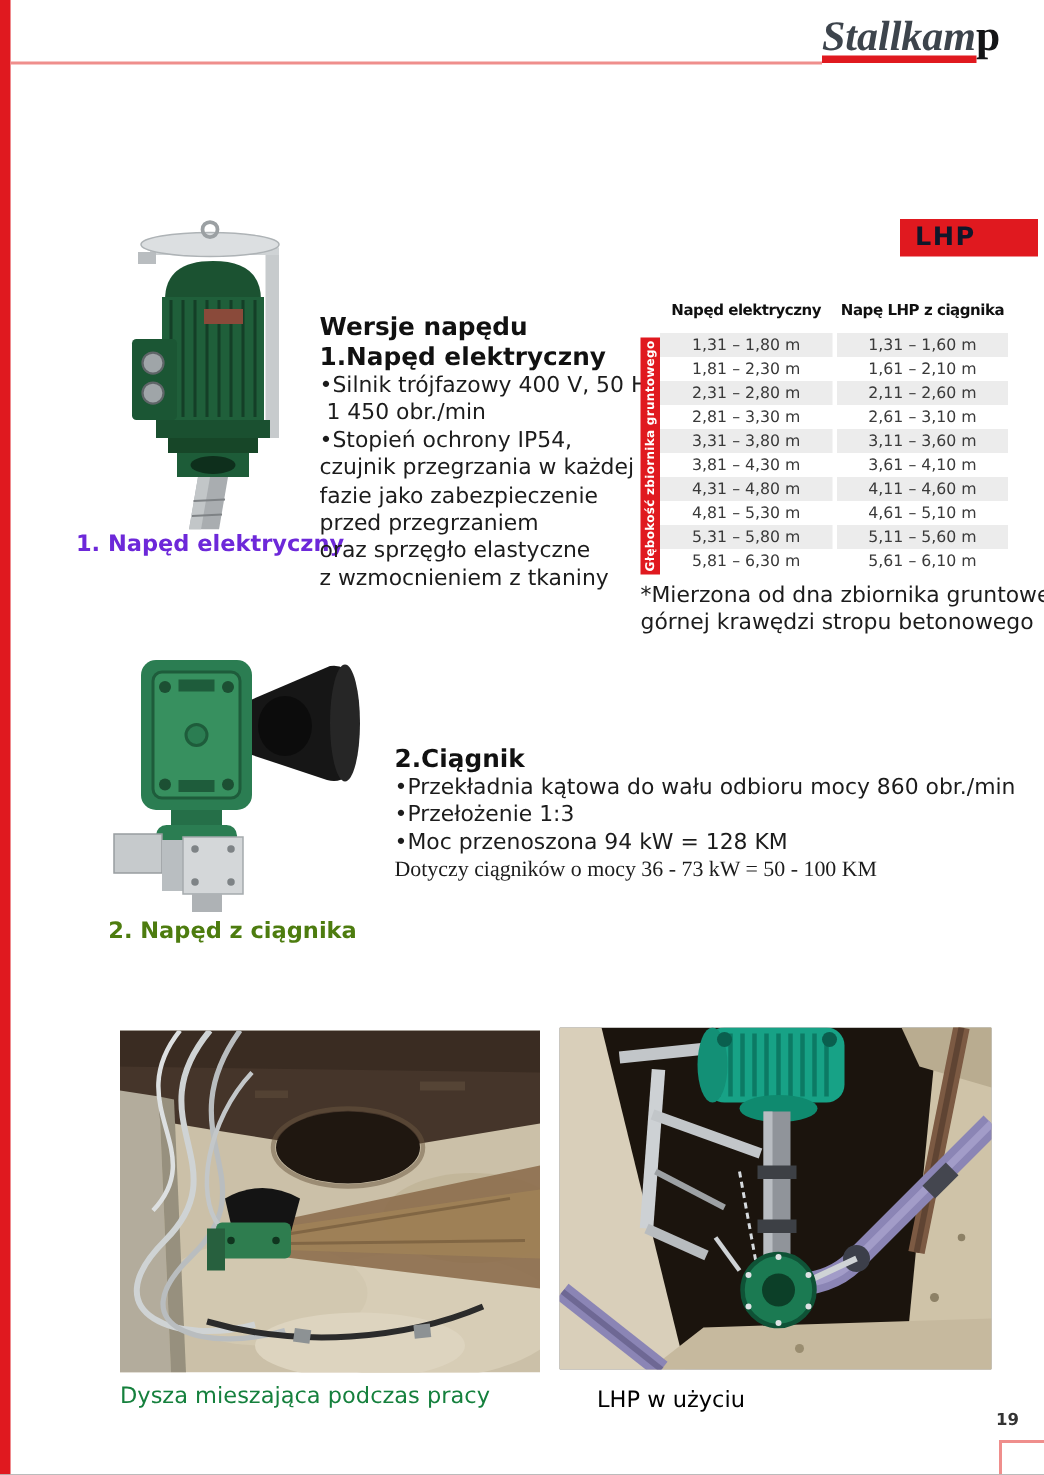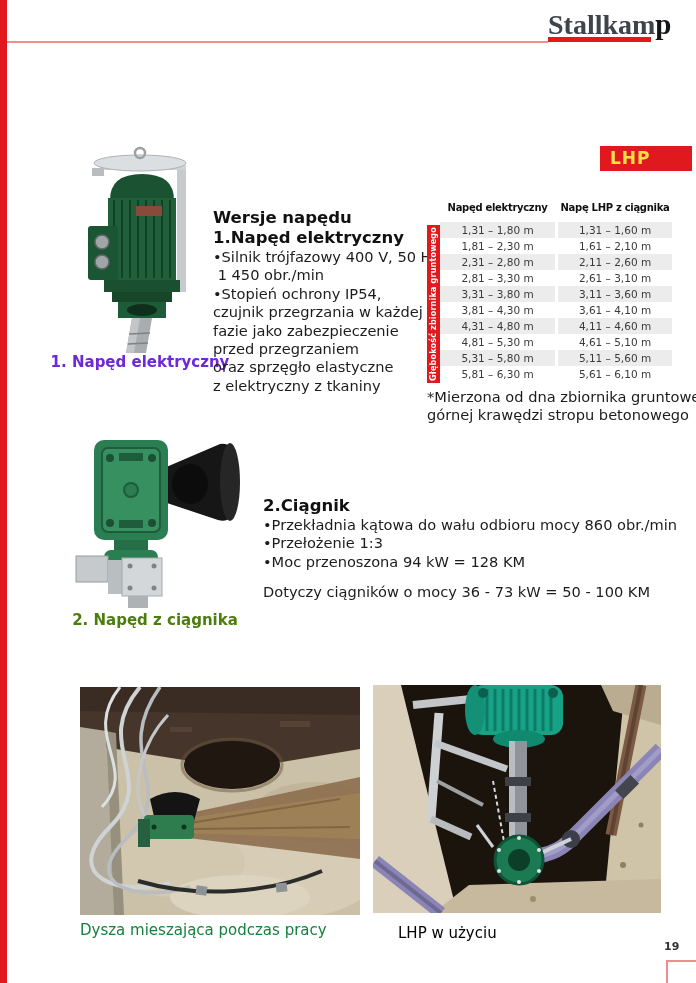--- a/index.html
+++ b/index.html
@@ -9,27 +9,27 @@
     overflow:hidden;margin:0 auto;
   }
   .abs{position:absolute;}
   
   #edge-bar{left:0;top:0;width:7px;height:983px;background:#e0191f;}
   
   #header-line{left:7px;top:41px;width:541px;height:2px;background:#ef8e8c;}
   #logo{left:548px;top:8px;width:130px;height:36px;}
   #logo-text{
     font-family:"Liberation Serif","DejaVu Serif",serif;
-    font-size:28px;font-weight:600;color:#3d444c;letter-spacing:0px;line-height:32px;
+    font-size:28px;font-weight:600;color:#3d444c;letter-spacing:0px;line-height:32px;font-style:italic;
   }
   #logo-drop{font-family:"Liberation Serif","DejaVu Serif",serif;font-size:29px;font-weight:bold;color:#141517;}
   #logo-underline{left:548px;top:37px;width:103px;height:5px;background:#e0191f;}
   
   #lhp-badge{
-    left:600px;top:146px;width:92px;height:25px;background:#e0191f;color:#fde047;
+    left:600px;top:146px;width:92px;height:25px;background:#e0191f;color:#0f172a;
     font-weight:bold;font-size:17px;line-height:25px;padding-left:10px;box-sizing:border-box;
     letter-spacing:1px;
   }
   
   #photo1{left:80px;top:138px;width:135px;height:215px;}
   #caption1{left:45px;top:353px;width:190px;text-align:center;font-weight:bold;font-size:15px;color:#6d28d9;}
   #text1{left:213px;top:208px;width:220px;}
   .h1a{font-size:16.5px;font-weight:bold;color:#111;line-height:20px;white-space:pre;}
   .t-line{font-size:14.6px;line-height:18.4px;color:#1c1c1c;white-space:pre;}
   
@@ -46,21 +46,21 @@
   .tbl-row{display:flex;height:16px;}
   .tbl-row div{font-size:10.5px;color:#3a3a3a;text-align:center;line-height:16px;white-space:pre;}
   .c1{width:115px;margin-right:3px;}
   .c2{width:114px;}
   .odd div{background:#ececec;}
   #footnote{left:427px;top:388px;width:268px;}
   
   #photo2{left:72px;top:428px;width:175px;height:180px;}
   #caption2{left:40px;top:611px;width:230px;text-align:center;font-weight:bold;font-size:15px;color:#4d7c0f;}
   #text2{left:263px;top:496px;width:420px;}
-  #note2{margin-top:12px;}
+  #note2{font-family:Liberation Serif, serif;}
   
   #photo3{left:80px;top:687px;width:280px;height:228px;}
   #photo4{left:373px;top:685px;width:288px;height:228px;}
   #caption3{left:80px;top:921px;width:300px;font-size:15px;color:#15803d;}
   #caption4{left:398px;top:924px;width:200px;font-size:15px;color:#000000;}
   
   #page-num{left:664px;top:940px;font-size:11px;font-weight:bold;color:#333;}
   #corner-h{left:666px;top:960px;width:30px;height:2px;background:#ef8e8c;}
   #corner-v{left:666px;top:960px;width:2px;height:23px;background:#ef8e8c;}
 </style>
@@ -105,21 +105,21 @@
   <div class="abs" id="text1">
     <div class="h1a">Wersje napędu</div>
     <div class="h1a">1.Napęd elektryczny</div>
     <div class="t-line">•Silnik trójfazowy 400 V, 50 Hz,</div>
     <div class="t-line"> 1 450 obr./min</div>
     <div class="t-line">•Stopień ochrony IP54,</div>
     <div class="t-line">czujnik przegrzania w każdej</div>
     <div class="t-line">fazie jako zabezpieczenie</div>
     <div class="t-line">przed przegrzaniem</div>
     <div class="t-line">oraz sprzęgło elastyczne</div>
-    <div class="t-line">z elektryczny z tkaniny</div>
+    <div class="t-line">z wzmocnieniem z tkaniny</div>
   </div>
 
   <div class="abs" id="side-label">Głębokość zbiornika gruntowego</div>
   <div class="abs" id="tbl">
     <div class="tbl-head">
       <div class="th1">Napęd elektryczny LHP</div>
       <div class="th2">Napę LHP z ciągnika</div>
     </div>
     <div class="tbl-row odd">
         <div class="c1">1,31 – 1,80 m</div>

